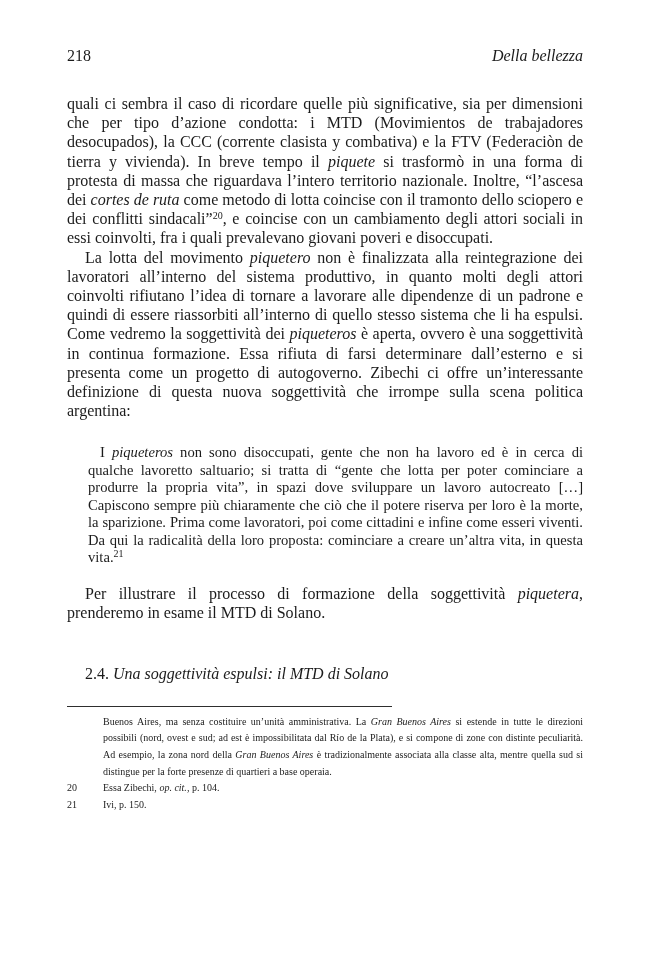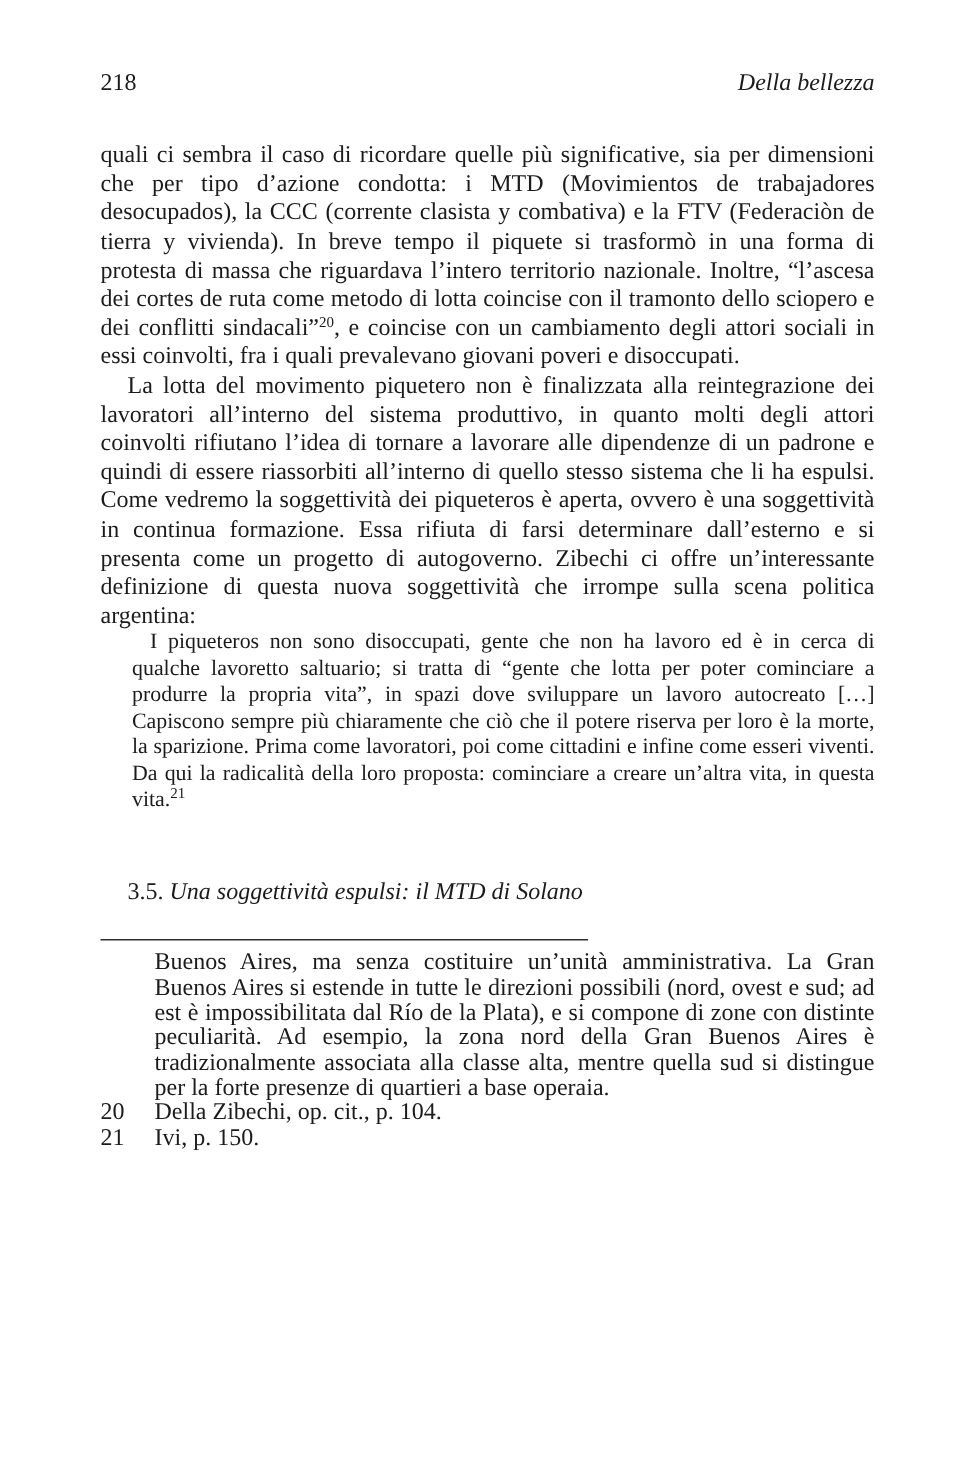--- a/index.html
+++ b/index.html
@@ -27,74 +27,75 @@
   .content { margin-top: 29px; }
   .para {
     margin: 0;
     font-size: 16px;
     line-height: 19.2px;
     text-align: justify;
     hyphens: none;
   }
   .para.indent { text-indent: 18px; }
   .quote {
-    margin: 0 0 17px 21px;
+    margin: 24px 0 17px 21px;
     font-size: 14.6px;
     line-height: 17.5px;
     text-align: justify;
     text-indent: 12px;
   }
   .heading {
     margin-top: 42px;
     margin-bottom: 19px;
     font-size: 16px;
     line-height: 19.2px;
     text-indent: 18px;
   }
   .heading .title { font-style: italic; }
-  .it { }
+  .it { font-style: italic; }
   sup {
     font-size: 10px;
     line-height: 0;
     vertical-align: baseline;
     position: relative;
     top: -5px;
   }
   .footnotes { margin-top: 22px; }
   .fn-rule {
     width: 325px;
     border-top: 1.2px solid #2e2e2e;
     margin-bottom: 7px;
   }
   .footnote {
     position: relative;
     padding-left: 36px;
-    font-size: 16px;
+    font-size: 10px;
     line-height: 16.7px;
     text-align: justify;
   }
   .fn-num { position: absolute; left: 0; top: 0; }
 </style>
 </head>
 <body>
 
 <div class="page">
   <header class="running-head">
     <span>218</span>
     <span class="run-title">Della bellezza</span>
   </header>
 
   <main class="content" id="content">
       <p class="para"><span>quali ci sembra il caso di ricordare quelle più significative, sia per dimensioni che per tipo d’azione condotta: i MTD (Movimientos de trabajadores desocupados), la CCC (corrente clasista y combativa) e la FTV (Federaciòn de tierra y vivienda). In breve tempo il </span><span class="it">piquete</span><span> si trasformò in una forma di protesta di massa che riguardava l’intero territorio nazionale. Inoltre, “l’ascesa dei </span><span class="it">cortes de ruta</span><span> come metodo di lotta coincise con il tramonto dello sciopero e dei conflitti sindacali”</span><sup>20</sup><span>, e coincise con un cambiamento degli attori sociali in essi coinvolti, fra i quali prevalevano giovani poveri e disoccupati.</span></p>
       <p class="para indent"><span>La lotta del movimento </span><span class="it">piquetero</span><span> non è finalizzata alla reintegrazione dei lavoratori all’interno del sistema produttivo, in quanto molti degli attori coinvolti rifiutano l’idea di tornare a lavorare alle dipendenze di un padrone e quindi di essere riassorbiti all’interno di quello stesso sistema che li ha espulsi. Come vedremo la soggettività dei </span><span class="it">piqueteros</span><span> è aperta, ovvero è una soggettività in continua formazione. Essa rifiuta di farsi determinare dall’esterno e si presenta come un progetto di autogoverno. Zibechi ci offre un’interessante definizione di questa nuova soggettività che irrompe sulla scena politica argentina:</span></p>
       <div class="quote"><span>I </span><span class="it">piqueteros</span><span> non sono disoccupati, gente che non ha lavoro ed è in cerca di qualche lavoretto saltuario; si tratta di “gente che lotta per poter cominciare a produrre la propria vita”, in spazi dove sviluppare un lavoro autocreato […] Capiscono sempre più chiaramente che ciò che il potere riserva per loro è la morte, la sparizione. Prima come lavoratori, poi come cittadini e infine come esseri viventi. Da qui la radicalità della loro proposta: cominciare a creare un’altra vita, in questa vita.</span><sup>21</sup></div>
-      <div class="heading"><span class="num">3.5. </span><span class="title">Una soggettività espulsi: il MTD di Solano</span></div>
+      <p class="para indent"><span>Per illustrare il processo di formazione della soggettività </span><span class="it">piquetera</span><span>, prenderemo in esame il MTD di Solano.</span></p>
+      <div class="heading"><span class="num">2.4. </span><span class="title">Una soggettività espulsi: il MTD di Solano</span></div>
     </main>
 
   <footer class="footnotes">
     <div class="fn-rule"></div>
     <div id="footnotes">
         <div class="footnote"><span>Buenos Aires, ma senza costituire un’unità amministrativa. La </span><span class="it">Gran Buenos Aires</span><span> si estende in tutte le direzioni possibili (nord, ovest e sud; ad est è impossibilitata dal Río de la Plata), e si compone di zone con distinte peculiarità. Ad esempio, la zona nord della </span><span class="it">Gran Buenos Aires</span><span> è tradizionalmente associata alla classe alta, mentre quella sud si distingue per la forte presenze di quartieri a base operaia.</span></div>
-        <div class="footnote"><span class="fn-num">20</span><span>Della Zibechi, </span><span class="it">op. cit.</span><span>, p. 104.</span></div>
+        <div class="footnote"><span class="fn-num">20</span><span>Essa Zibechi, </span><span class="it">op. cit.</span><span>, p. 104.</span></div>
         <div class="footnote"><span class="fn-num">21</span><span>Ivi, p. 150.</span></div>
       </div>
   </footer>
 </div>
 
 </body></html>

